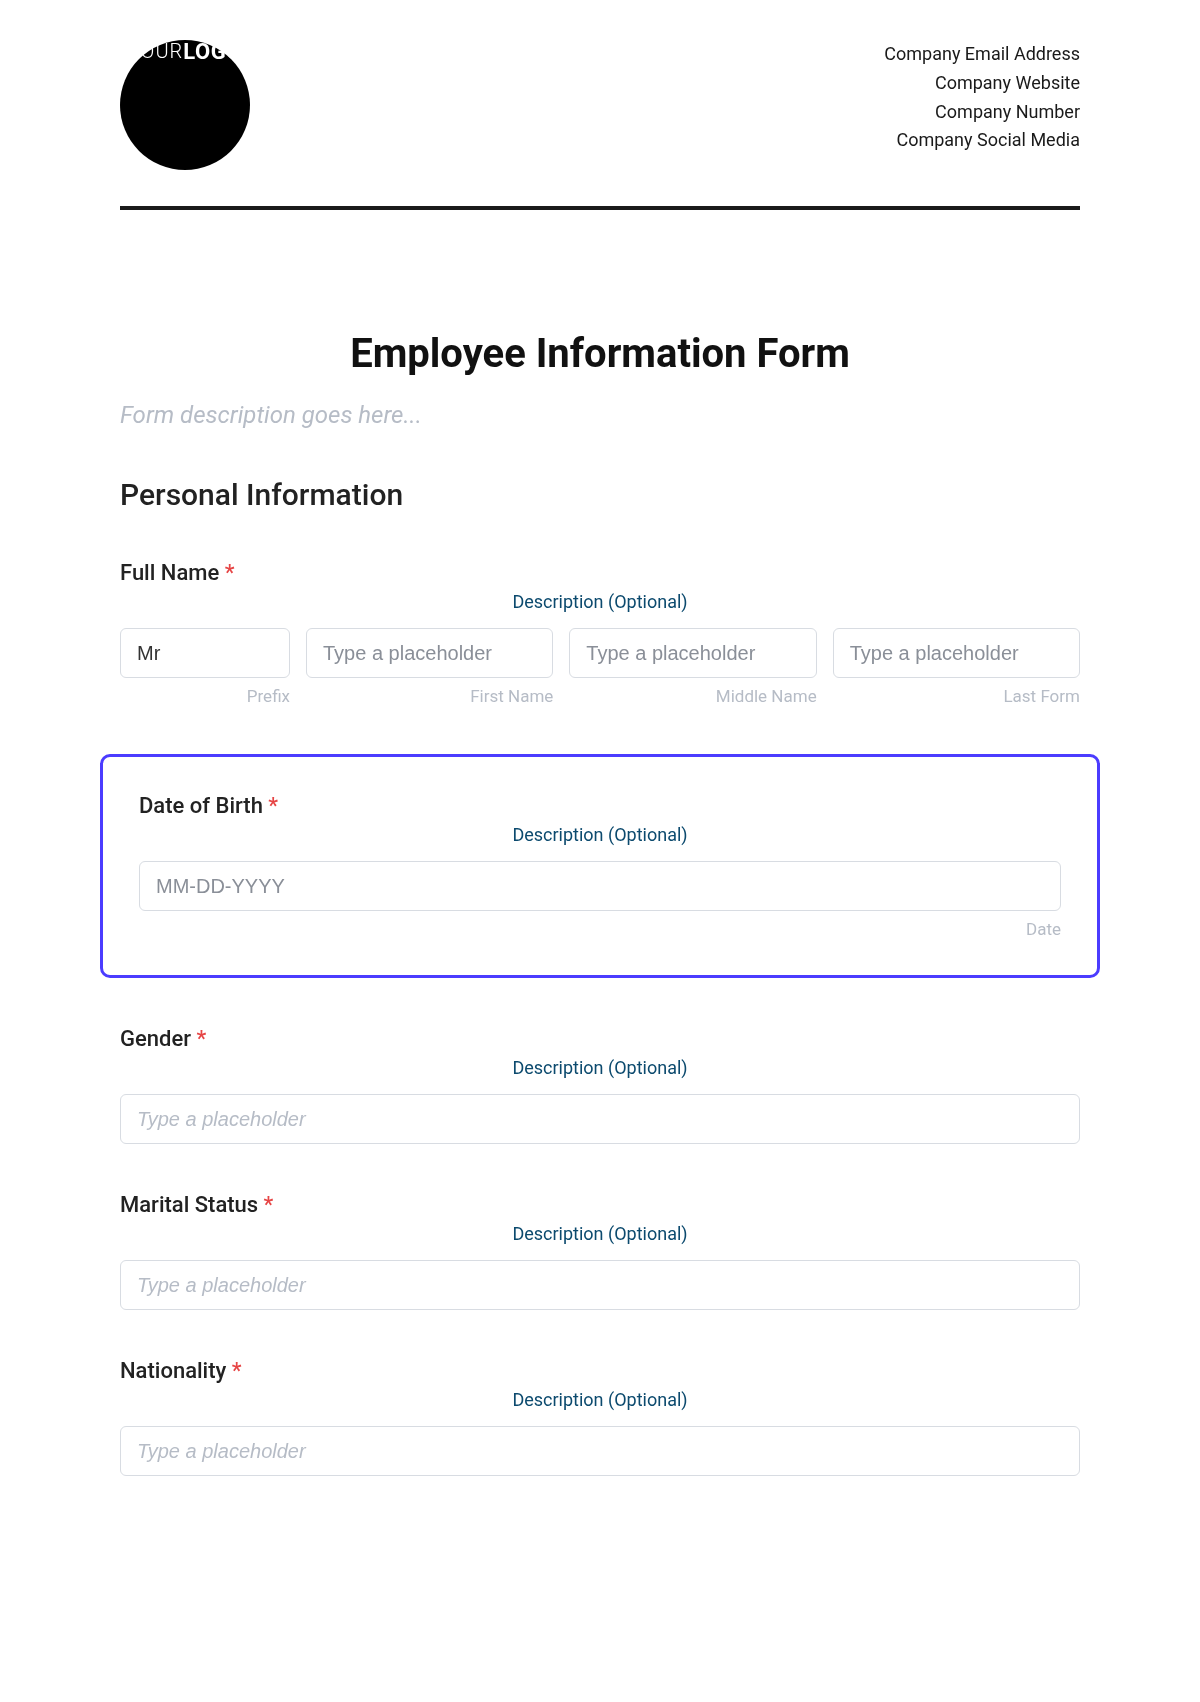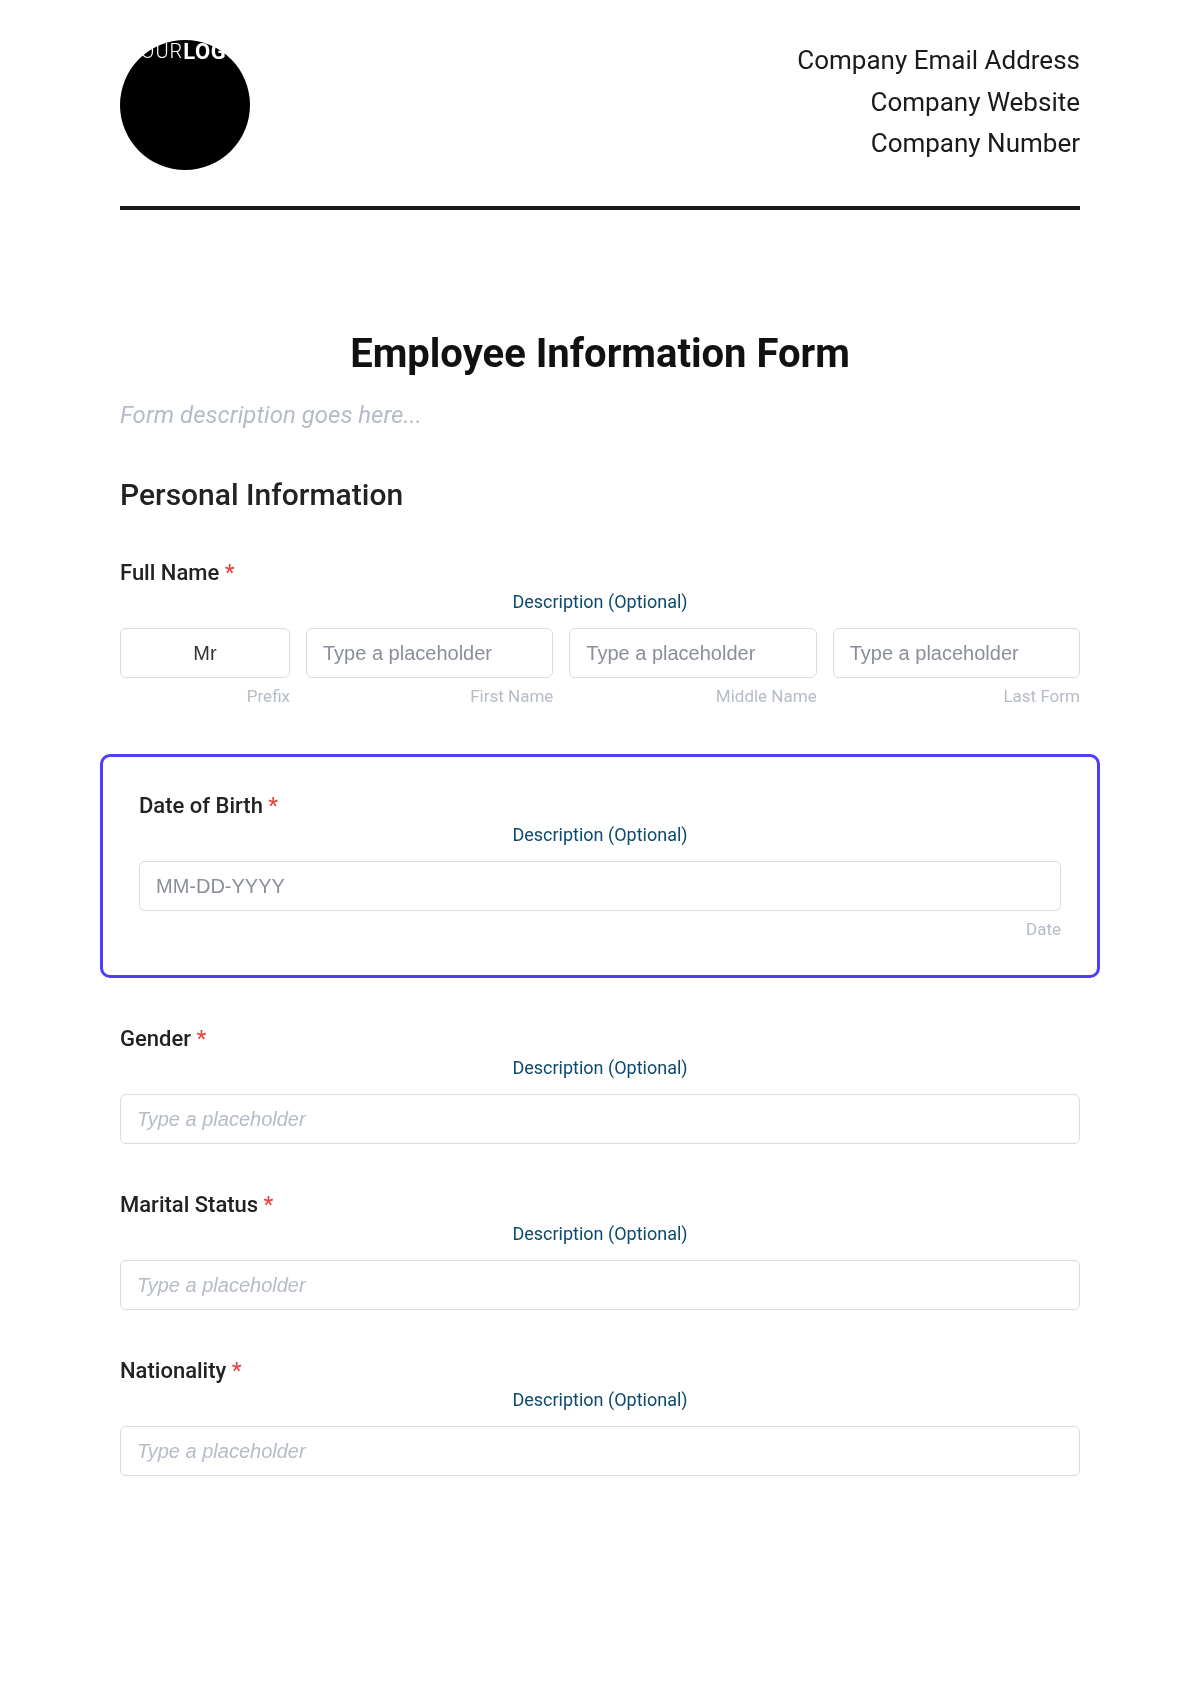--- a/index.html
+++ b/index.html
@@ -30,21 +30,21 @@
     flex-direction: row;
     align-items: flex-start;
     justify-content: center;
     color: #fff;
     line-height: 1.1;
   }
   .logo .l1 { font-size: 20px; font-weight: 300; letter-spacing: 1px; }
   .logo .l2 { font-size: 22px; font-weight: 700; letter-spacing: 0.5px; }
   .company-lines {
     text-align: right;
-    font-size: 26px;
+    font-size: 18px;
     color: #1a1a1a;
     line-height: 1.6;
   }
   .title {
     text-align: center;
     font-size: 40px;
     font-weight: 700;
     color: #111;
     margin: 0 0 24px 0;
   }
@@ -90,21 +90,21 @@
   input.text {
     width: 100%;
     height: 50px;
     border: 1px solid #d8dce2;
     border-radius: 6px;
     padding: 0 16px;
     font-size: 20px;
     color: #555;
     background: #fff;
   }
-  input.text.prefix-val { color: #333; text-align: center; }
+  input.text.prefix-val { color: #333; }
   input.text::placeholder { color: #8a8f98; }
   input.text.italic::placeholder { font-style: italic; color: #b6bcc6; }
   .sublabel {
     margin-top: 8px;
     font-size: 17px;
     color: #b6bcc6;
     text-align: right;
   }
   .full input.text { width: 100%; }
 </style>
@@ -115,20 +115,21 @@
 
   <div class="header">
     <div class="logo">
       <span class="l1">YOUR</span>
       <span class="l2">LOGO</span>
     </div>
     <div class="company-lines">
       <div>Company Email Address</div>
       <div>Company Website</div>
       <div>Company Number</div>
+      <div>Company Social Media</div>
     </div>
   </div>
 
   <h1 class="title">Employee Information Form</h1>
 
   <div class="form-desc">Form description goes here...</div>
 
   <h2 class="section-title">Personal Information</h2>
 
   <div class="field-block">

